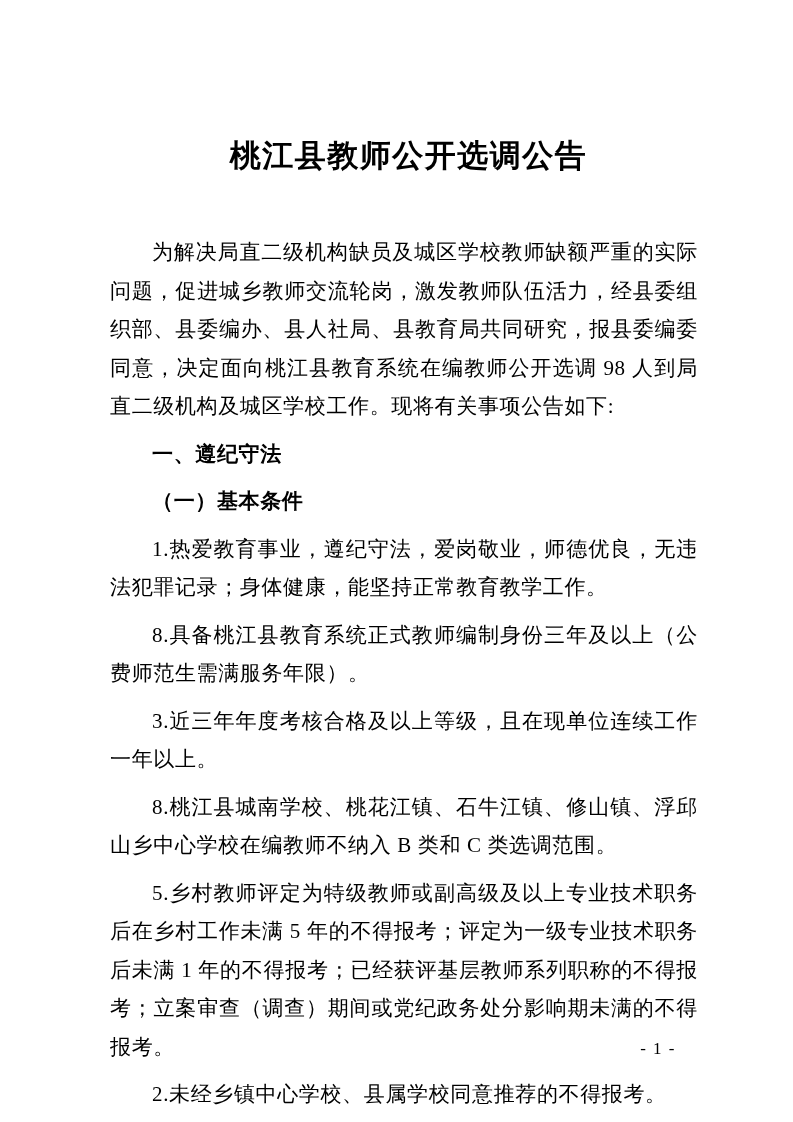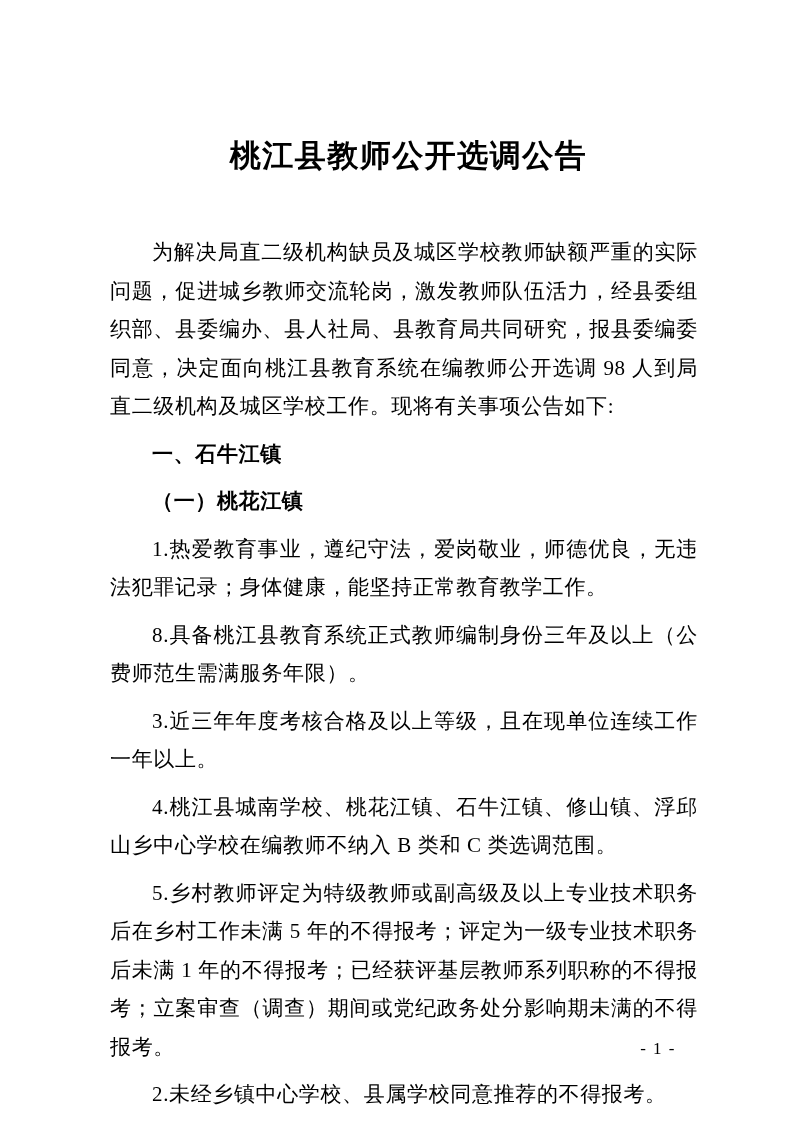--- a/index.html
+++ b/index.html
@@ -65,31 +65,31 @@
 <body>
 
 <div class="page">
 
   <h1 class="doc-title">桃江县教师公开选调公告</h1>
 
   <div class="content">
 
     <p>为解决局直二级机构缺员及城区学校教师缺额严重的实际问题，促进城乡教师交流轮岗，激发教师队伍活力，经县委组织部、县委编办、县人社局、县教育局共同研究，报县委编委同意，决定面向桃江县教育系统在编教师公开选调 98 人到局直二级机构及城区学校工作。现将有关事项公告如下:</p>
 
-    <p class="heading-section">一、石牛江镇</p>
+    <p class="heading-section">一、遵纪守法</p>
 
-    <p class="heading-sub">（一）桃花江镇</p>
+    <p class="heading-sub">（一）基本条件</p>
 
     <p>1.热爱教育事业，遵纪守法，爱岗敬业，师德优良，无违法犯罪记录；身体健康，能坚持正常教育教学工作。</p>
 
     <p>8.具备桃江县教育系统正式教师编制身份三年及以上（公费师范生需满服务年限）。</p>
 
     <p>3.近三年年度考核合格及以上等级，且在现单位连续工作一年以上。</p>
 
-    <p>4.桃江县城南学校、桃花江镇、石牛江镇、修山镇、浮邱山乡中心学校在编教师不纳入 B 类和 C 类选调范围。</p>
+    <p>8.桃江县城南学校、桃花江镇、石牛江镇、修山镇、浮邱山乡中心学校在编教师不纳入 B 类和 C 类选调范围。</p>
 
     <p>5.乡村教师评定为特级教师或副高级及以上专业技术职务后在乡村工作未满 5 年的不得报考；评定为一级专业技术职务后未满 1 年的不得报考；已经获评基层教师系列职称的不得报考；立案审查（调查）期间或党纪政务处分影响期未满的不得报考。</p>
 
     <p>2.未经乡镇中心学校、县属学校同意推荐的不得报考。</p>
 
   </div>
 
   <div class="page-number">- 1 -</div>
 
 </div>

